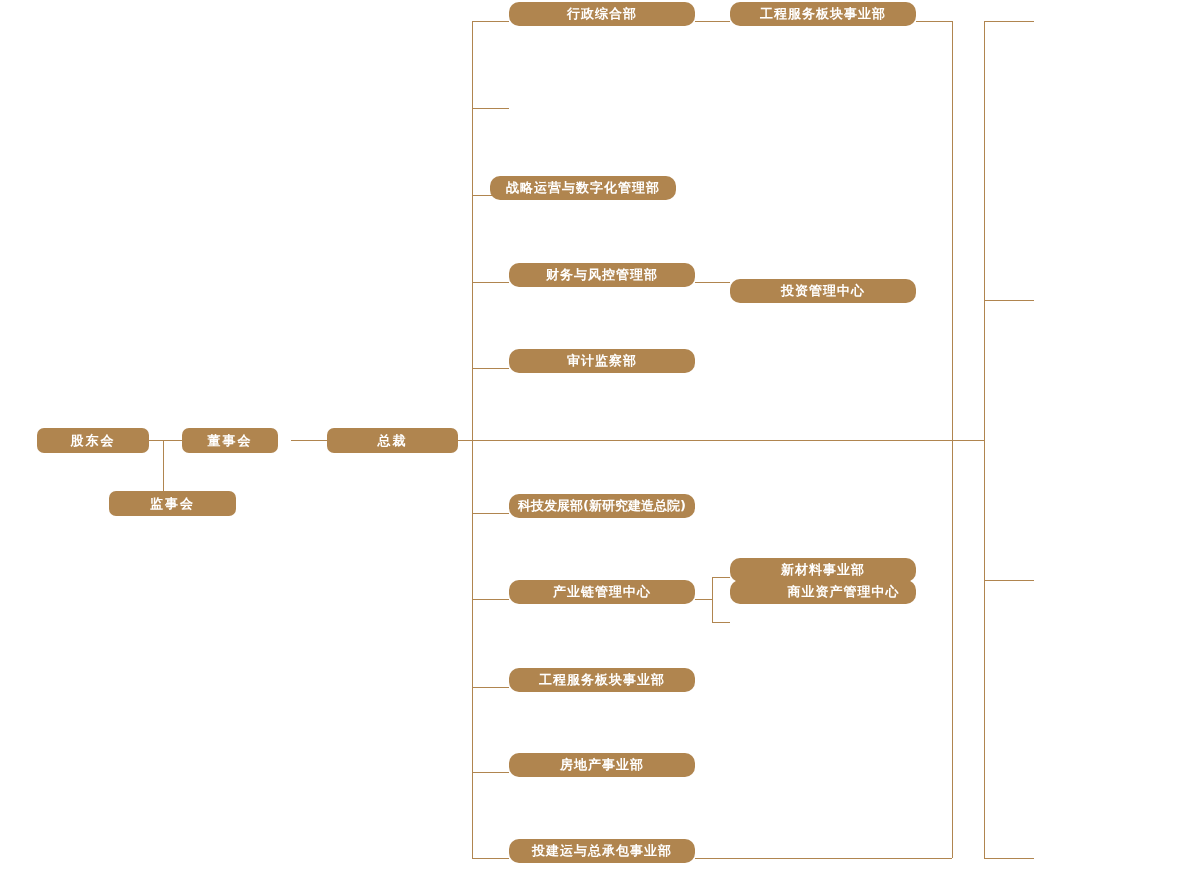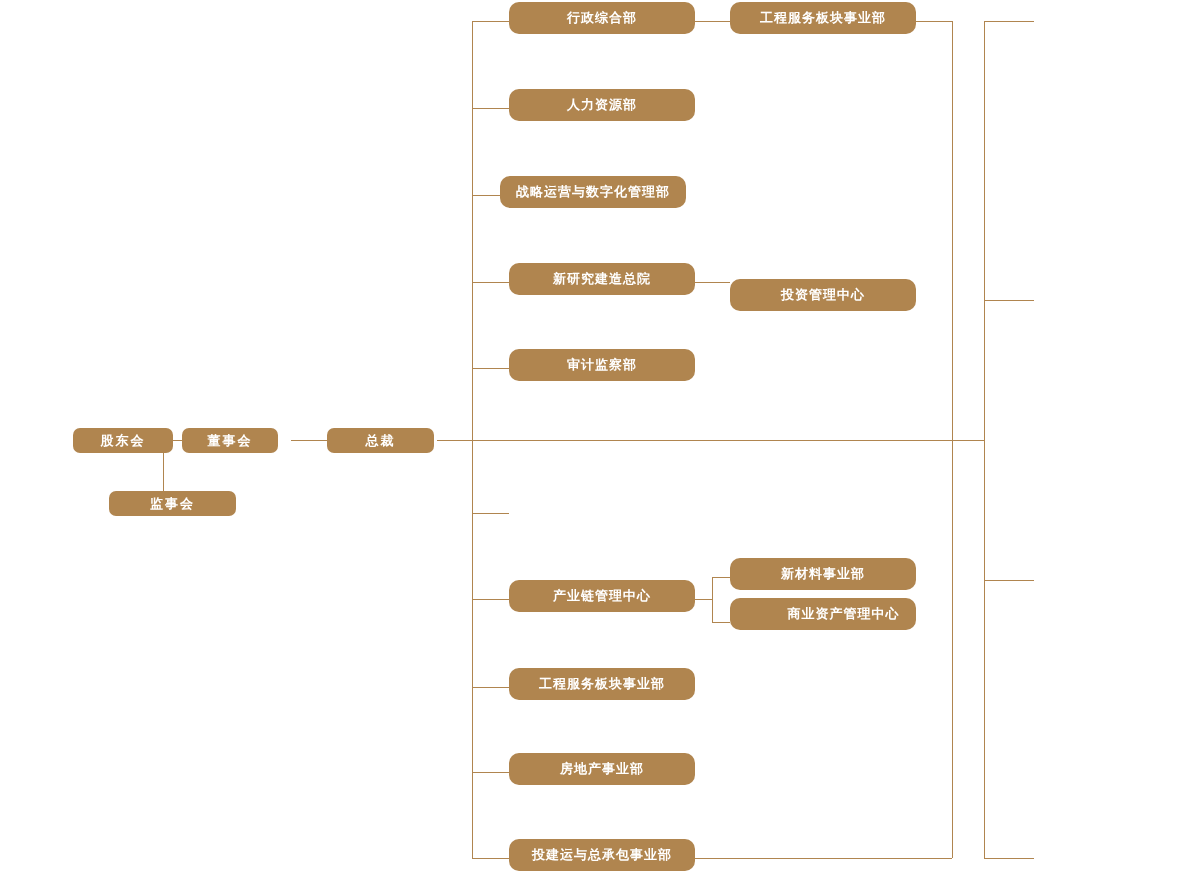--- a/index.html
+++ b/index.html
@@ -23,21 +23,21 @@
     font-weight:bold;
     white-space:nowrap;
     box-sizing:border-box;
     text-align:center;
   }
   .node.small{
     height:25px;border-radius:7px;
     font-size:13px;letter-spacing:2px;
   }
   .node.mid{
-    width:186px;height:32px;border-radius:10px;
+    width:186px;height:24px;border-radius:10px;
     font-size:13px;letter-spacing:1px;
   }
   .hline{position:absolute;height:1px;background:var(--accent);}
   .vline{position:absolute;width:1px;background:var(--accent);}
 </style>
 </head>
 <body>
 
 <div class="canvas">
 
@@ -73,33 +73,33 @@
 
   <div class="vline" style="left:952px;top:21px;height:837px;"></div>
   <div class="hline" style="left:916px;top:21px;width:36px;"></div>
   <div class="vline" style="left:984px;top:21px;height:837px;"></div>
 
   <div class="hline" style="left:984px;top:21px;width:50px;"></div>
   <div class="hline" style="left:984px;top:300px;width:50px;"></div>
   <div class="hline" style="left:984px;top:580px;width:50px;"></div>
   <div class="hline" style="left:984px;top:858px;width:50px;"></div>
 
-  <div class="node small" style="left:37px;top:428px;width:100px;margin-left:36px;">股东会</div>
+  <div class="node small" style="left:37px;top:428px;width:112px;">股东会</div>
   <div class="node small" style="left:182px;top:428px;width:96px;">董事会</div>
-  <div class="node small" style="left:327px;top:428px;width:107px;">总裁</div>
+  <div class="node small" style="left:327px;top:428px;width:131px;">总裁</div>
   <div class="node small" style="left:109px;top:491px;width:127px;">监事会</div>
 
   <div class="node mid" style="left:509px;top:2px;">行政综合部</div>
-  <div class="node mid" style="left:509px;top:89px;">人力资源部</div>
-  <div class="node mid" style="left:500px;top:176px;">战略运营与数字化管理部</div>
-  <div class="node mid" style="left:509px;top:263px;">新研究建造总院</div>
+  <div class="node mid" style="left:490px;top:176px;">战略运营与数字化管理部</div>
+  <div class="node mid" style="left:509px;top:263px;">财务与风控管理部</div>
   <div class="node mid" style="left:509px;top:349px;">审计监察部</div>
+  <div class="node mid" style="left:509px;top:494px;letter-spacing:0;">科技发展部(新研究建造总院)</div>
   <div class="node mid" style="left:509px;top:580px;text-align:right;">产业链管理中心</div>
   <div class="node mid" style="left:509px;top:668px;">工程服务板块事业部</div>
   <div class="node mid" style="left:509px;top:839px;">投建运与总承包事业部</div>
   <div class="node mid" style="left:509px;top:753px;">房地产事业部</div>
 
   <div class="node mid" style="left:730px;top:2px;">工程服务板块事业部</div>
   <div class="node mid" style="left:730px;top:279px;">投资管理中心</div>
   <div class="node mid" style="left:730px;top:558px;">新材料事业部</div>
-  <div class="node mid" style="left:730px;top:598px;padding-left:41px;">商业资产管理中心</div>
+  <div class="node mid" style="left:730px;top:580px;padding-left:41px;">商业资产管理中心</div>
 
 </div>
 
 </body></html>

